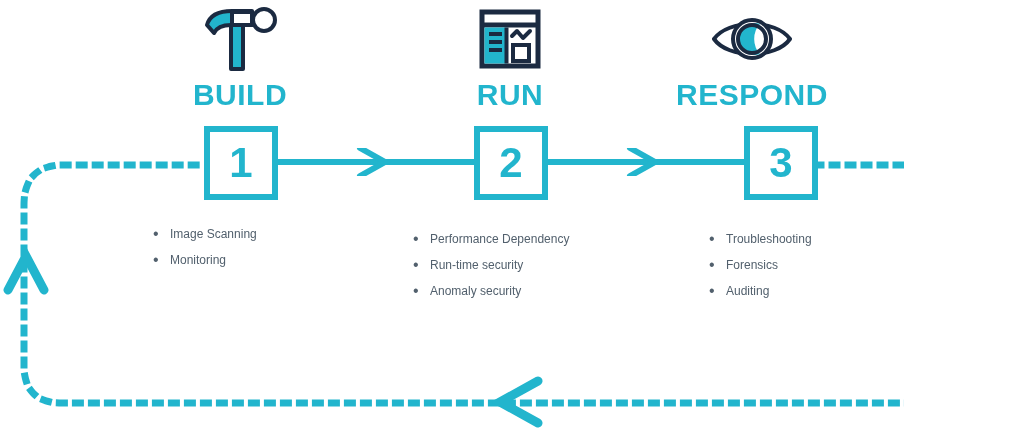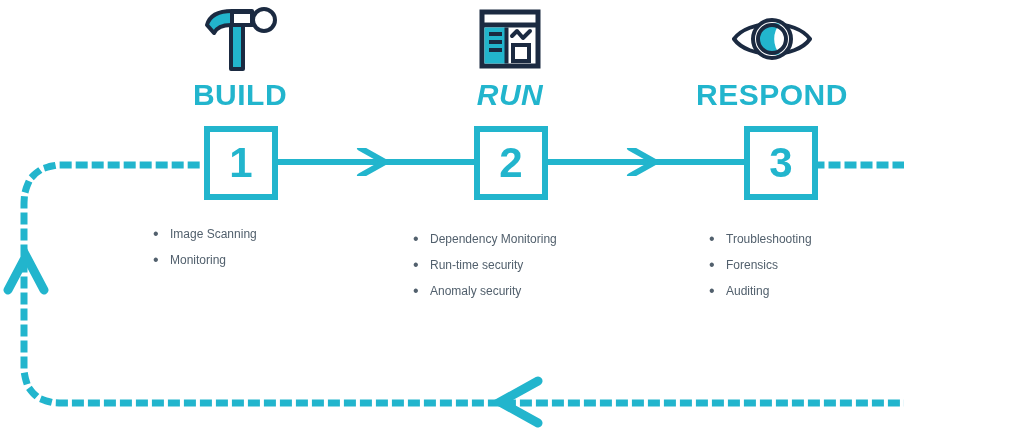--- a/index.html
+++ b/index.html
@@ -30,22 +30,22 @@
     pointer-events: none;
   }
 
   
   .stage {
     position: absolute;
     top: 0;
     width: 300px;
   }
   .stage-build   { left: 90px; }
-  .stage-run     { left: 360px; font-style: italic; }
-  .stage-respond { left: 622px; }
+  .stage-run     { left: 360px; }
+  .stage-respond { left: 602px; }
 
   .stage-icon {
     height: 70px;
     display: flex;
     align-items: center;
     justify-content: center;
     margin-top: 4px;
   }
 
   .stage-title {
@@ -200,21 +200,21 @@
       </svg>
     </div>
     <div class="stage-title">RUN</div>
   </div>
 
   <div class="num-box box-2">
     <span>2</span>
   </div>
 
   <ul class="bullets bl-run">
-    <li>Dependency Monitoring</li>
+    <li>Performance Dependency</li>
     <li>Run-time security</li>
     <li>Anomaly security</li>
   </ul>
 
   <div class="stage stage-respond">
     <div class="stage-icon">
       <svg width="84" height="56" viewBox="0 0 84 56" xmlns="http://www.w3.org/2000/svg">
 
         <path d="M4 28 C18 8 66 8 80 28 C66 48 18 48 4 28 Z" fill="#ffffff" stroke="#1b2a41" stroke-width="4" stroke-linejoin="round"></path>
 

